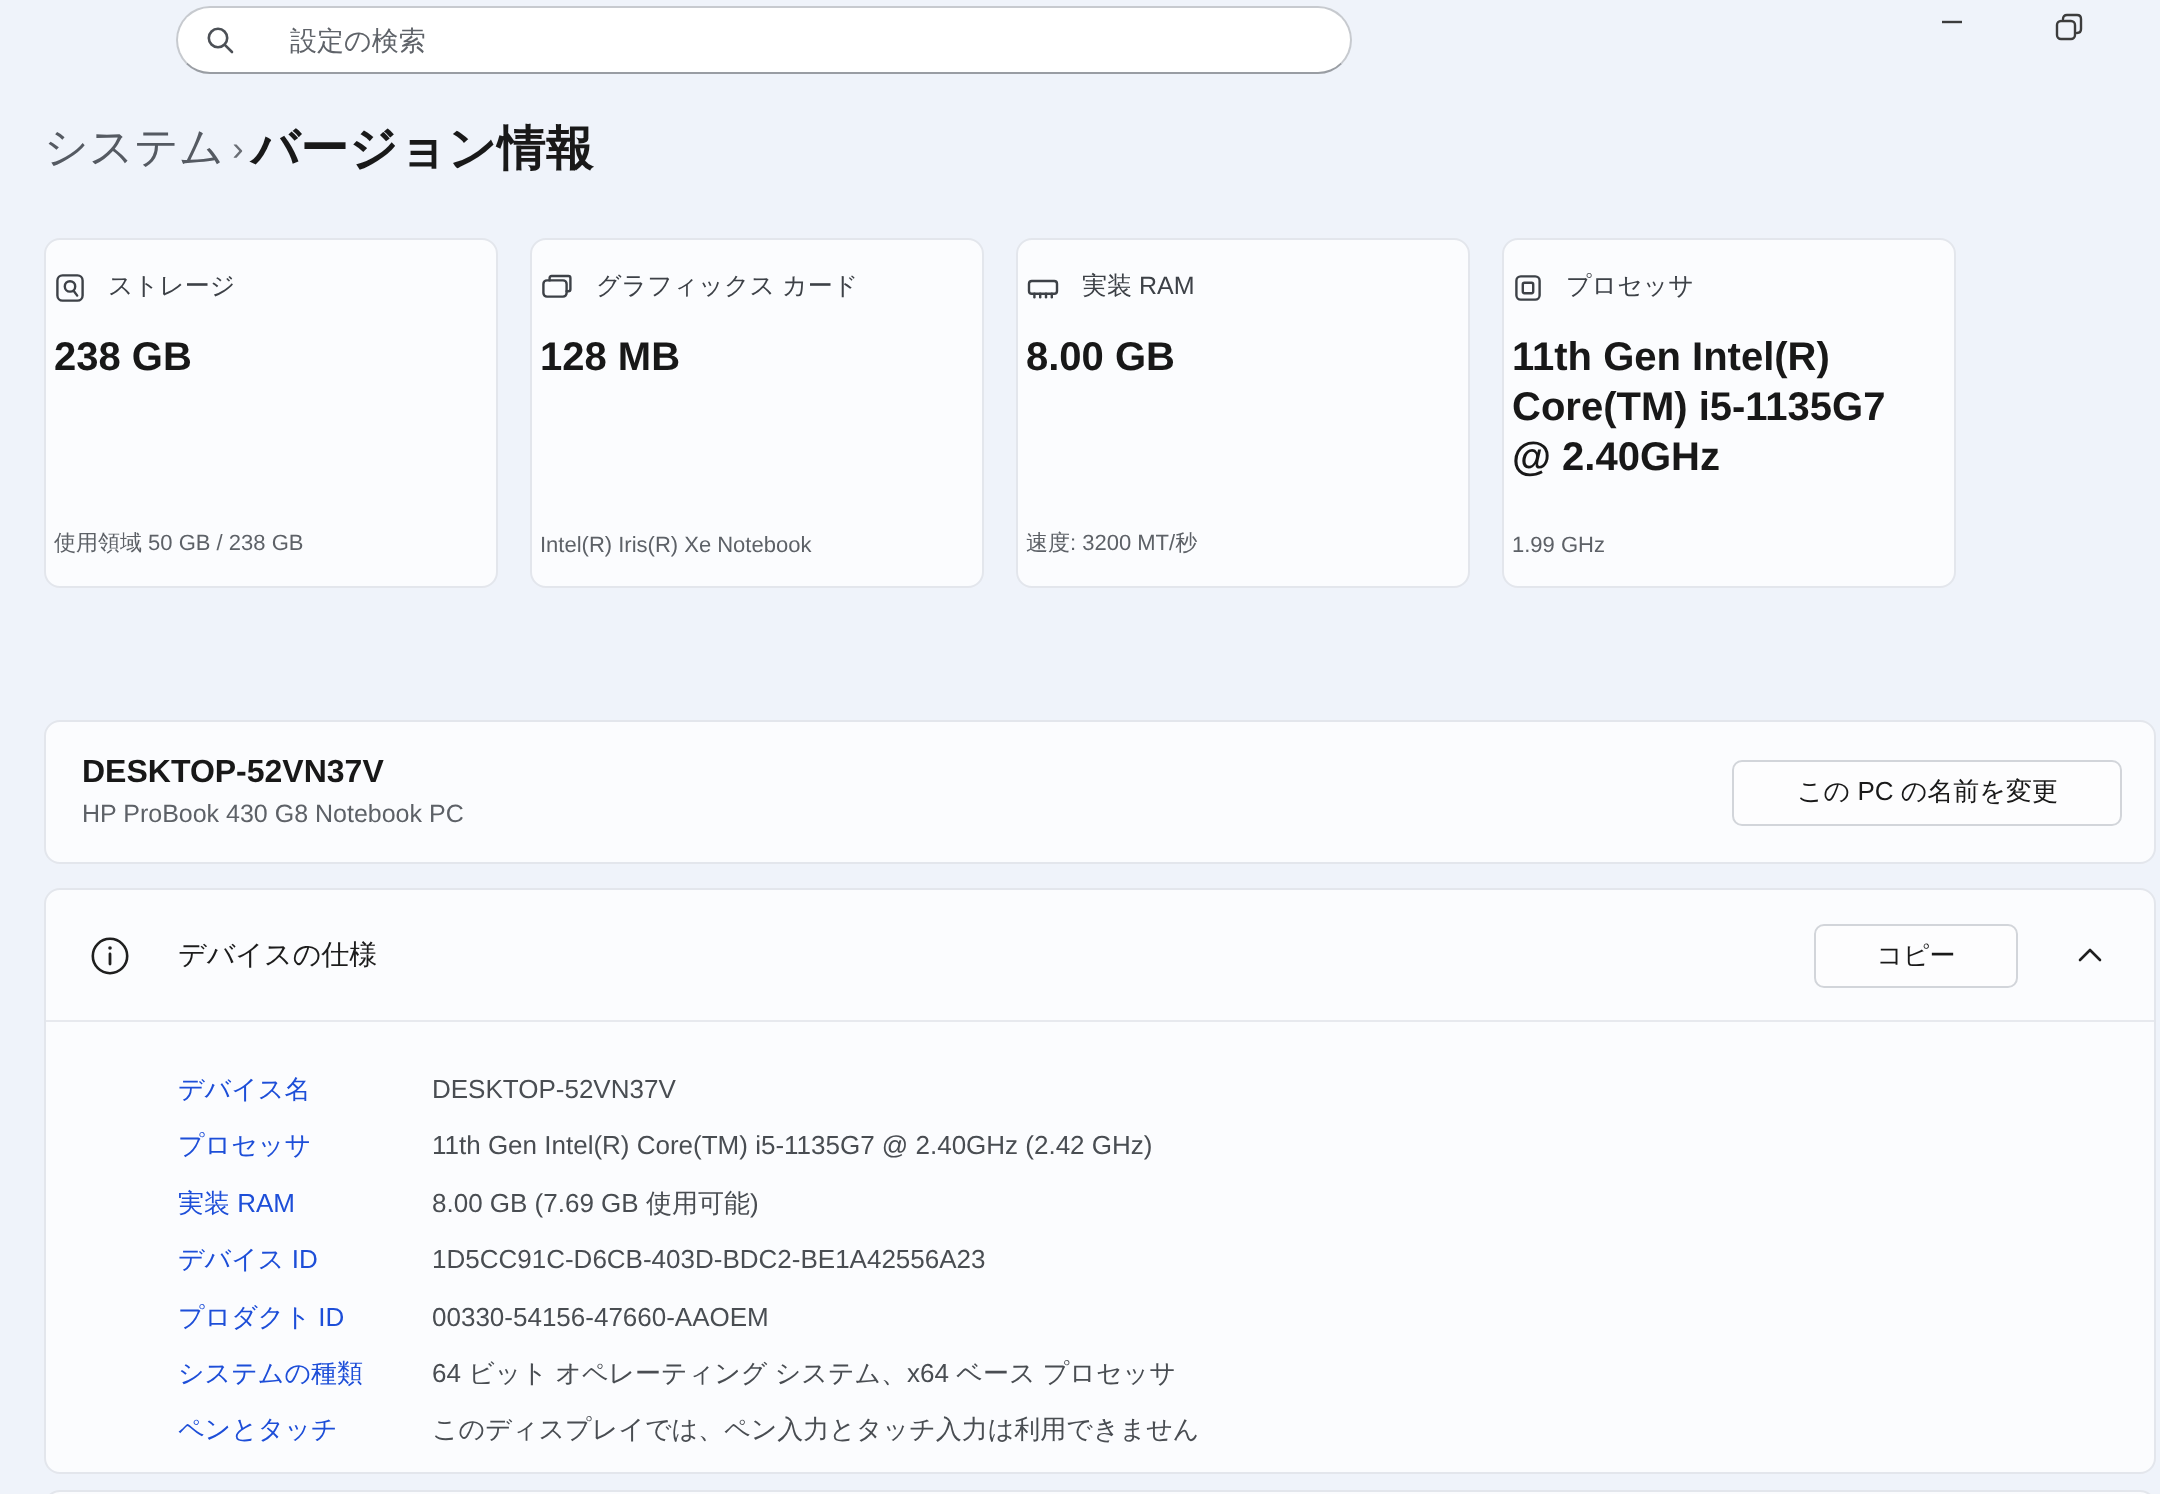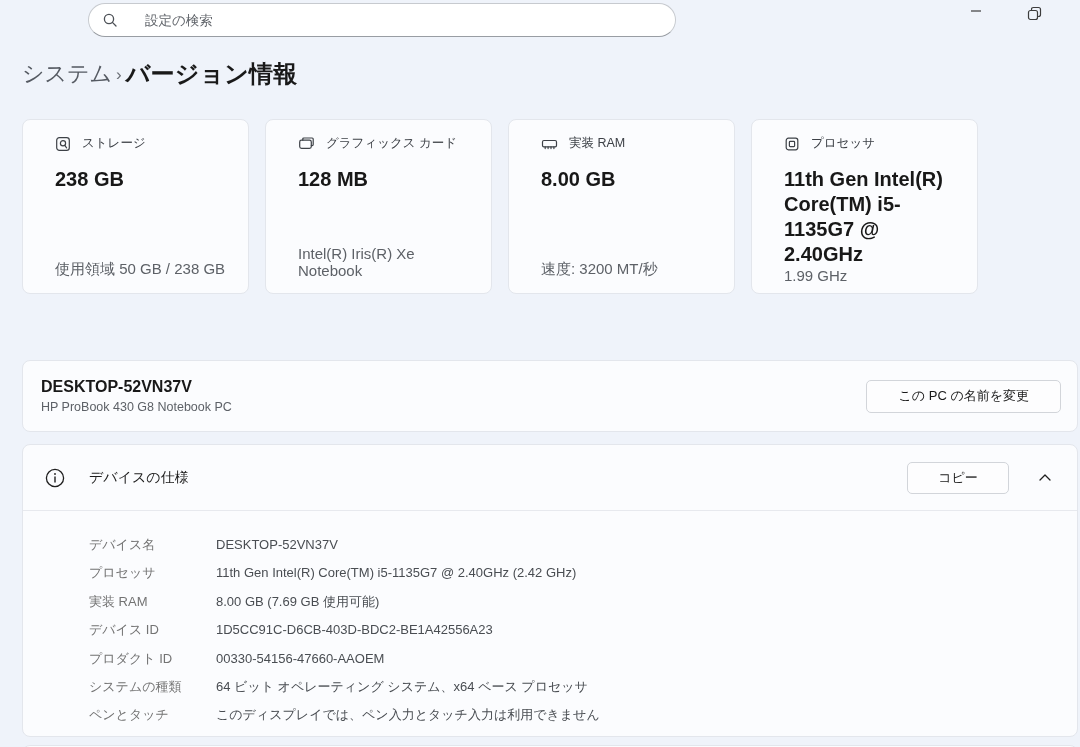--- a/index.html
+++ b/index.html
@@ -38,26 +38,26 @@
   
   .breadcrumb{position:absolute;left:22px;top:58px;display:flex;align-items:center;gap:4px;}
   .crumb-parent{font-size:22px;color:#555a62;}
   .crumb-sep{font-size:17px;color:#6a6e75;padding-top:2px;}
   .crumb-current{font-size:24px;font-weight:700;color:#191919;letter-spacing:.2px;}
   
   .cards{position:absolute;left:22px;top:119px;display:flex;gap:16px;}
   .card{
     width:227px;height:175px;background:var(--card);
     border:1px solid var(--card-border);border-radius:8px;
-    padding:15px 16px 14px 32px;display:flex;flex-direction:column;
+    padding:15px 16px 14px 4px;display:flex;flex-direction:column;
   }
   .card-head{display:flex;align-items:center;gap:11px;color:#3d4147;font-size:12.5px;}
   .card-head svg{flex:0 0 auto;}
   .card-value{margin-top:15px;font-size:20px;font-weight:700;color:#181818;line-height:25px;}
-  .card-caption{margin-top:auto;font-size:15px;color:var(--text-secondary);}
+  .card-caption{margin-top:auto;font-size:11px;color:var(--text-secondary);}
   
   .device-card{
     position:absolute;left:22px;top:360px;width:1056px;height:72px;
     background:var(--card);border:1px solid var(--card-border);border-radius:8px;
     display:flex;align-items:center;padding:0 16px 0 18px;
   }
   .device-name{font-size:16px;font-weight:700;color:#181818;}
   .device-model{font-size:12.5px;color:var(--text-secondary);margin-top:4px;}
   .btn{
     background:var(--btn-bg);border:1px solid var(--btn-border);border-radius:5px;
@@ -73,21 +73,21 @@
   }
   .specs-header{
     height:66px;display:flex;align-items:center;padding:0 20px 0 22px;
     border-bottom:1px solid #e7e9ee;cursor:default;
   }
   .specs-title{font-size:14px;color:#1c1c1c;margin-left:24px;}
   .copy-btn{margin-left:auto;width:102px;height:32px;margin-right:24px;}
   .chevron-btn{display:flex;align-items:center;justify-content:center;width:24px;height:24px;}
   .specs-body{padding:20px 0 0 66px;}
   .spec-row{display:grid;grid-template-columns:127px 1fr;line-height:28.4px;font-size:13px;}
-  .spec-label{color:#737373;}
+  .spec-label{color:#1d4ed8;}
   .spec-value{color:#494d52;}
   
   .next-card{
     position:absolute;left:22px;top:745px;width:1056px;height:12px;
     background:var(--card);border:1px solid var(--card-border);
     border-radius:8px 8px 0 0;
   }
   .icon-stroke{stroke:#3d4147;fill:none;stroke-width:1.2;stroke-linecap:round;stroke-linejoin:round;}
 </style>
 </head>

